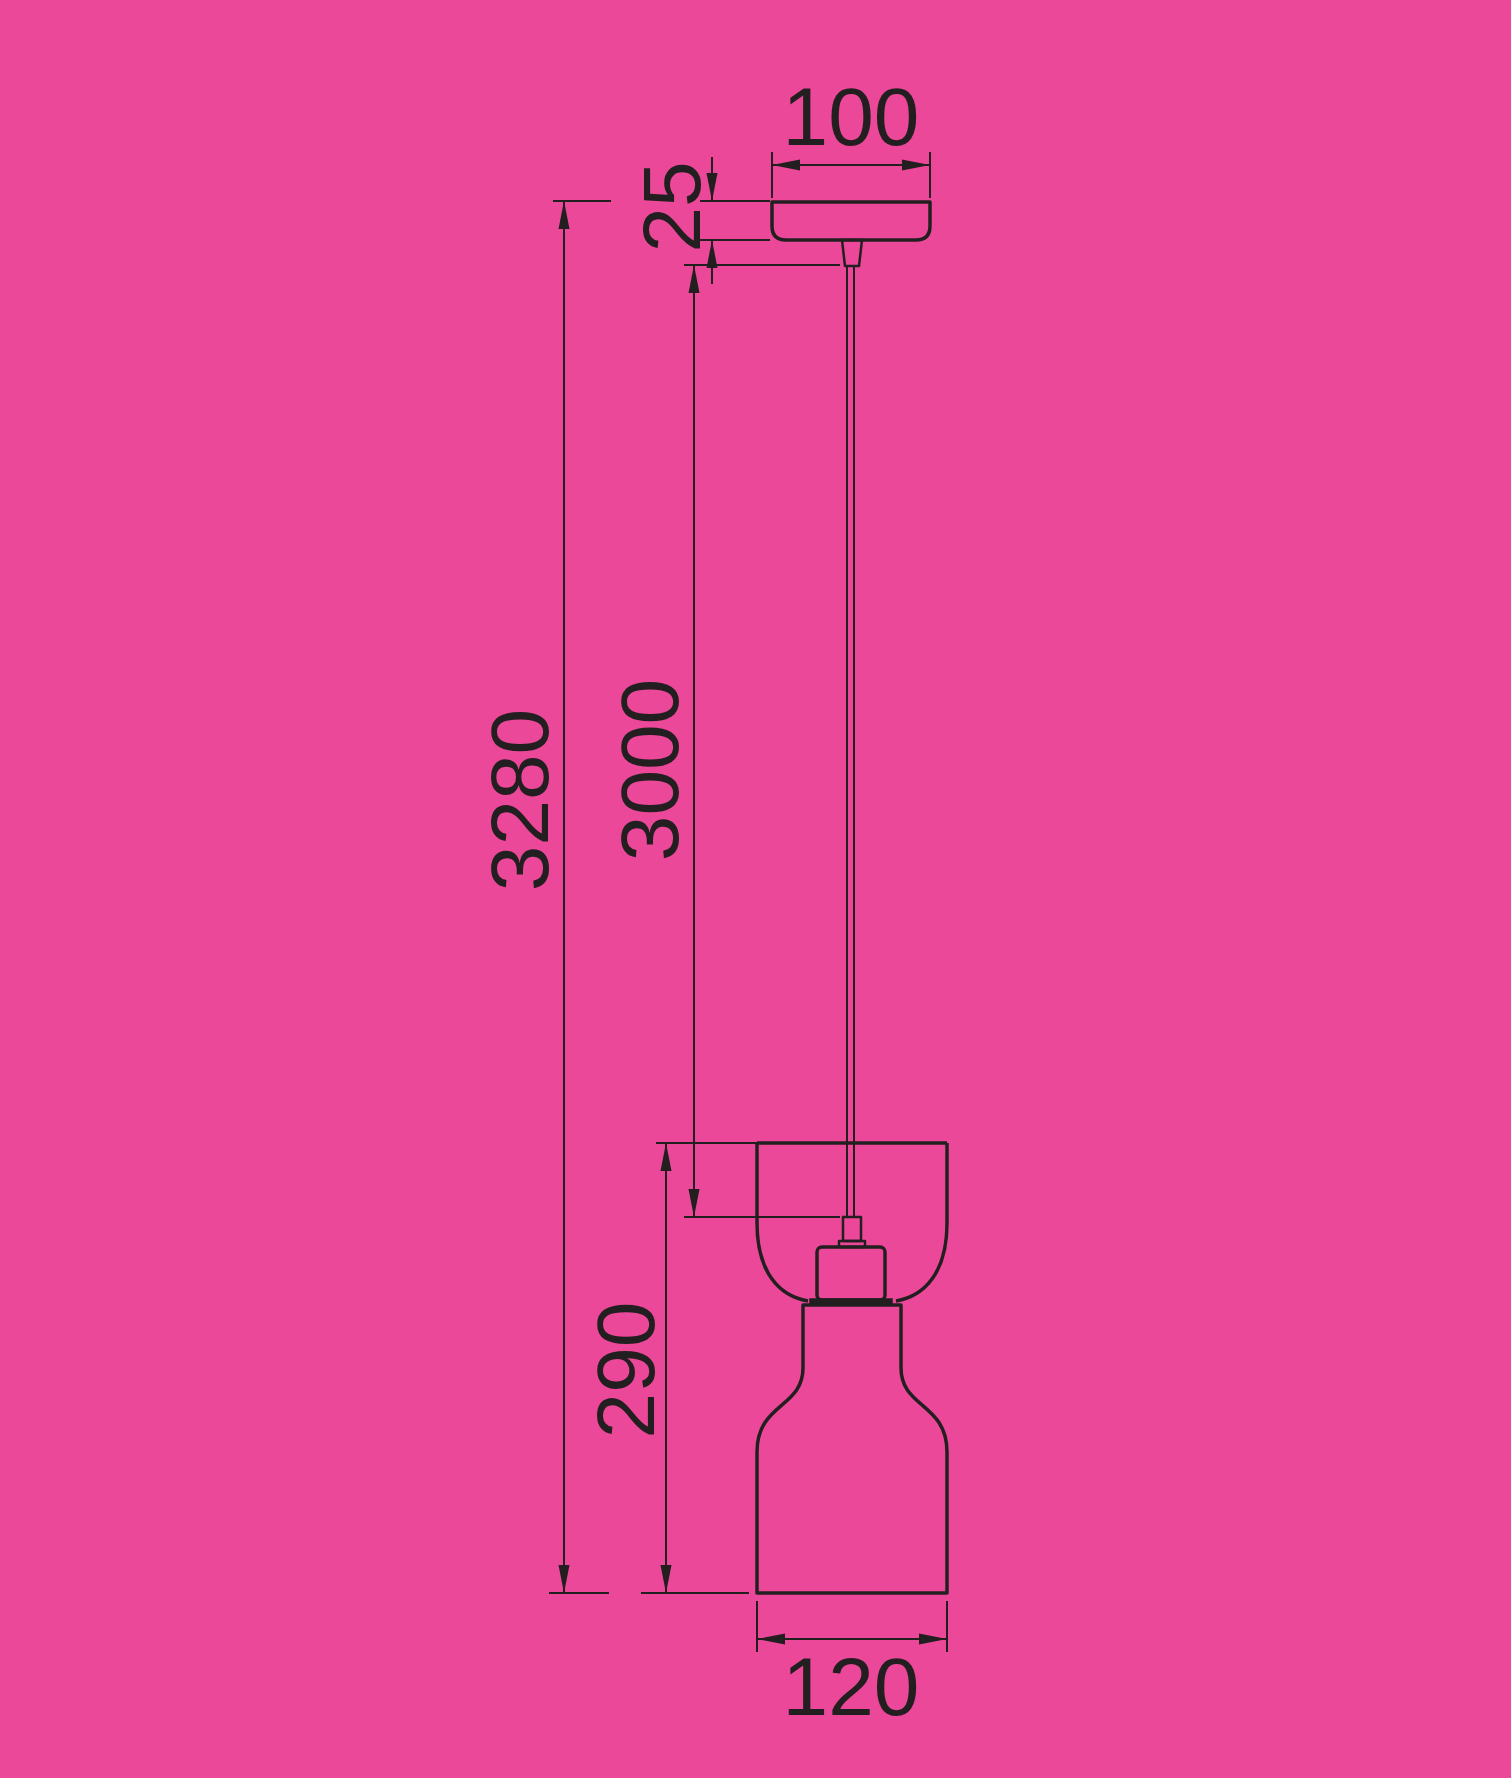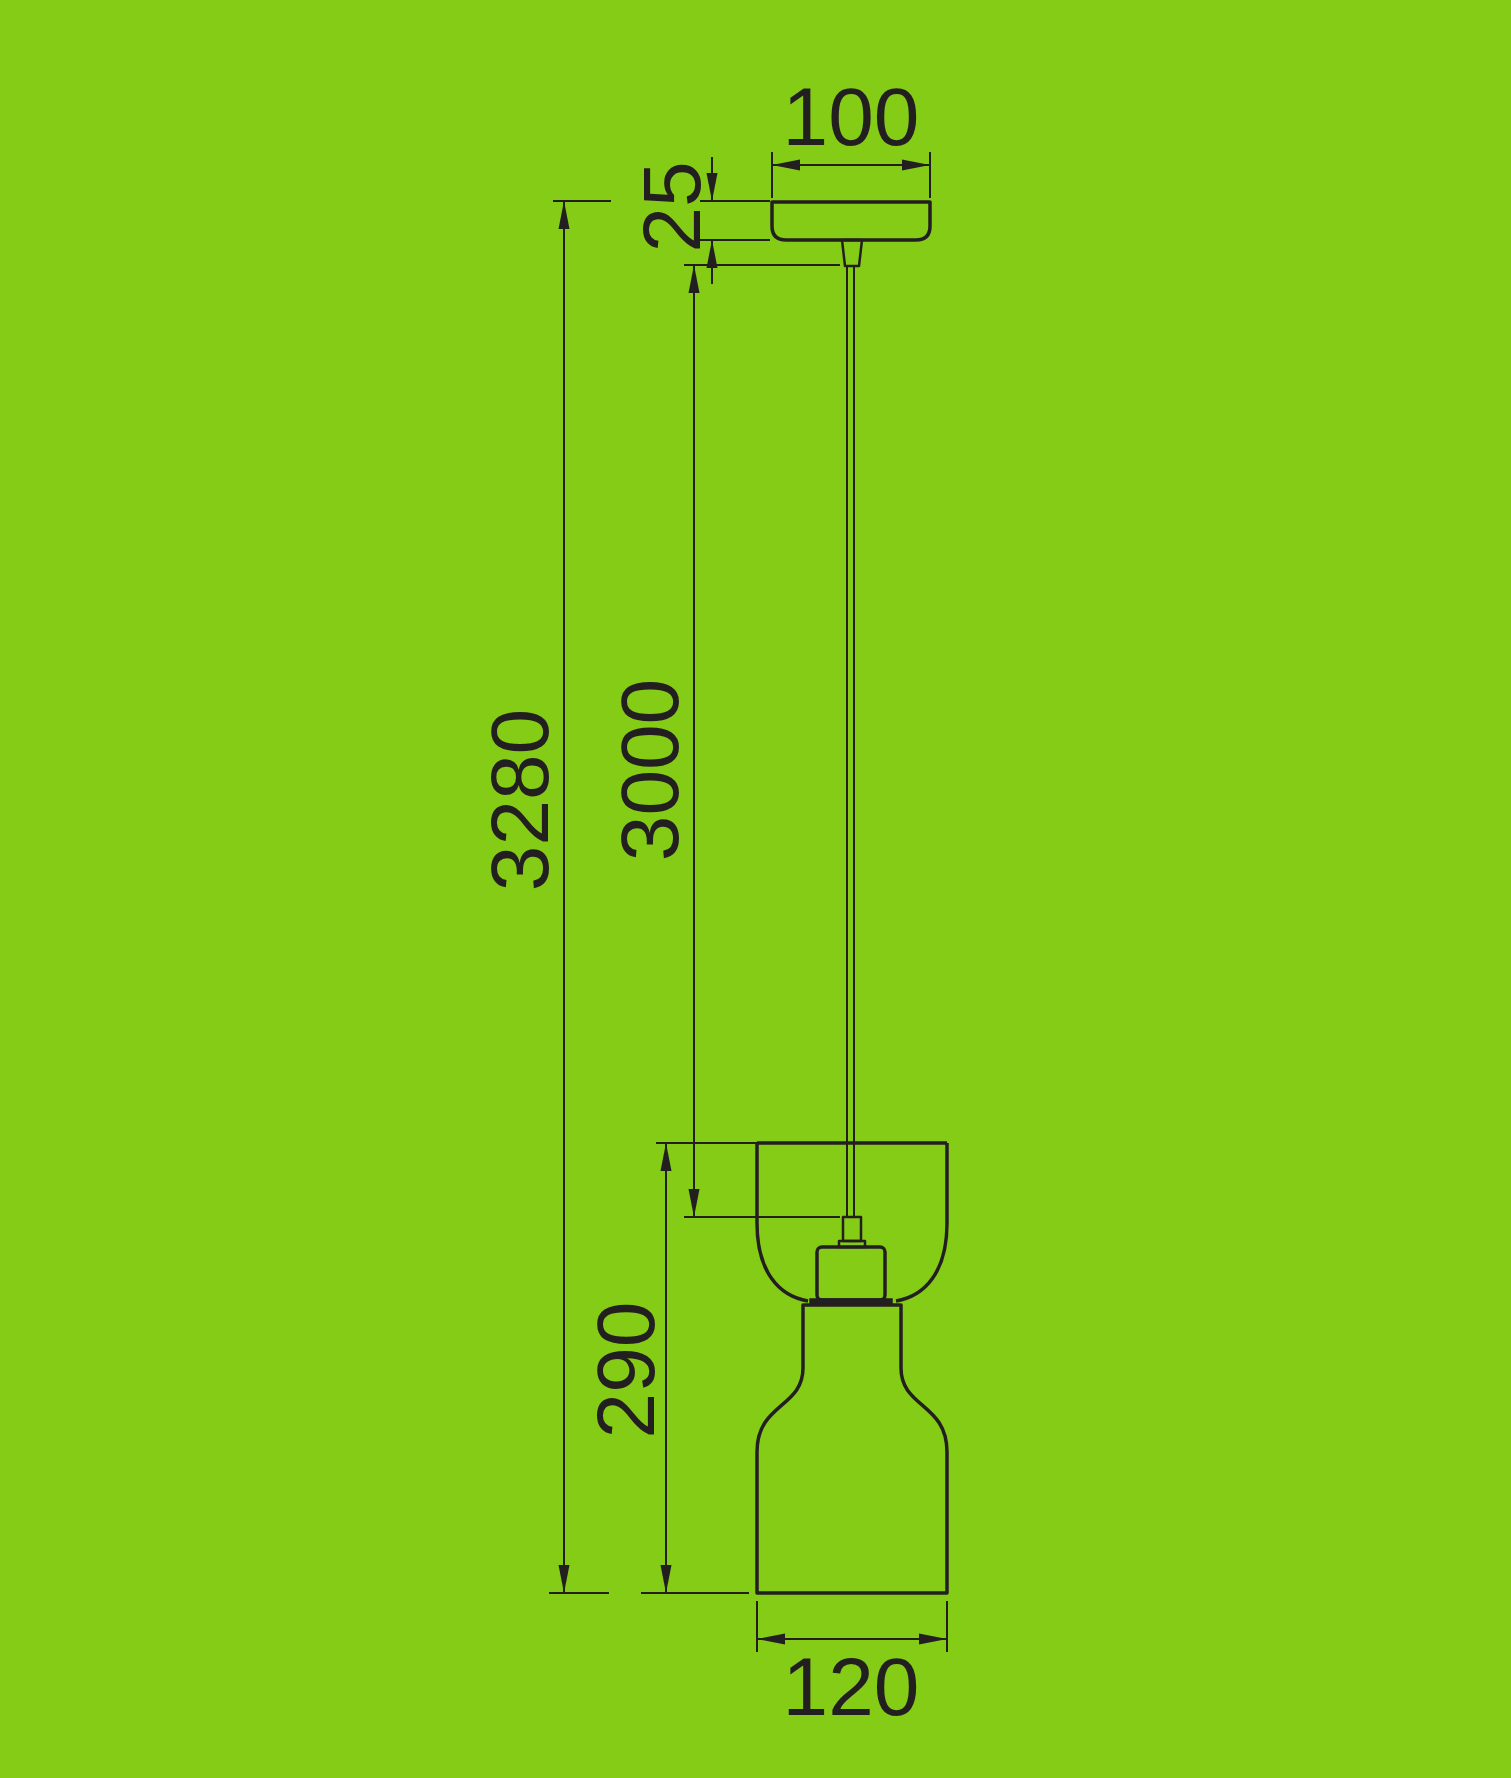--- a/index.html
+++ b/index.html
@@ -4,21 +4,21 @@
 <style>
   html, body {
     margin: 0;
     padding: 0;
     background: #ffffff;
   }
   .stage {
     position: relative;
     width: 1511px;
     height: 1778px;
-    background: #84cc16;
+    background: #ec4899;
     overflow: hidden;
   }
   svg {
     display: block;
     width: 1511px;
     height: 1778px;
   }
   .outline {
     fill: none;
     stroke: #231f20;

